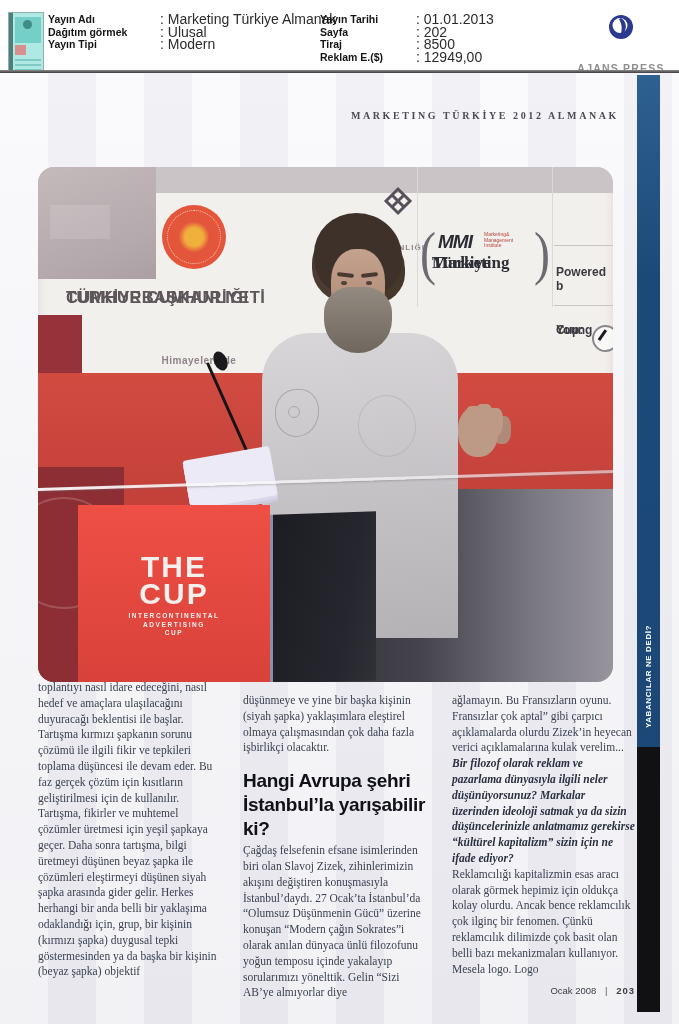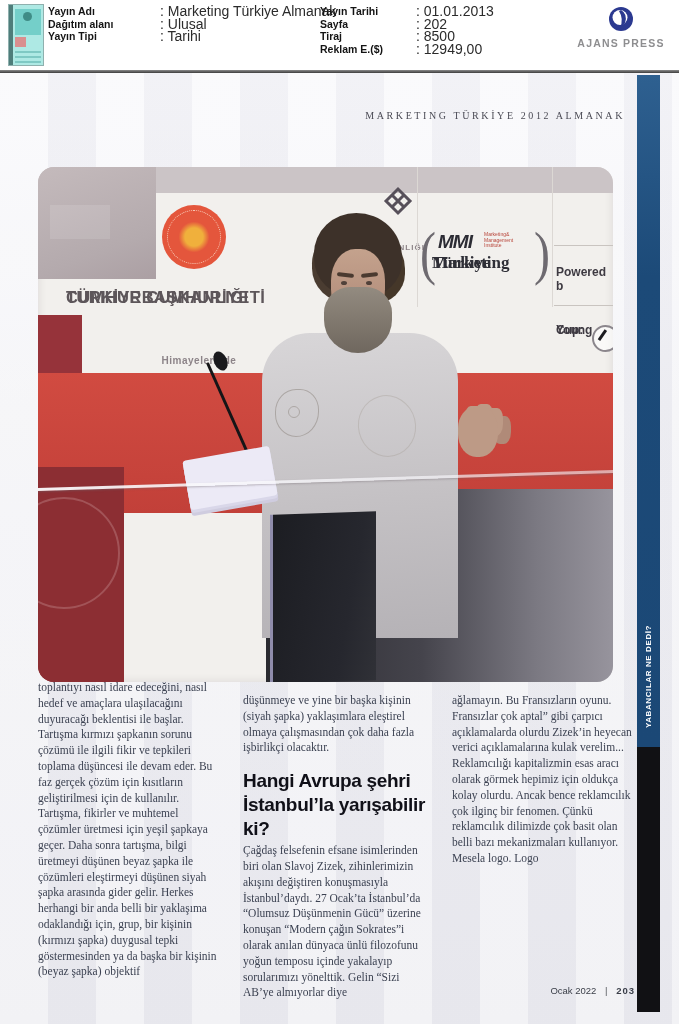--- a/index.html
+++ b/index.html
@@ -1,60 +1,60 @@
 <!DOCTYPE html>
 <html><head>
 <meta charset="utf-8">
 <style>
   * { margin:0; padding:0; box-sizing:border-box; }
   html,body { background:#ffffff; }
   .screen { position:relative; width:679px; height:1024px; background:#fff; overflow:hidden;
             font-family:"Liberation Sans", sans-serif; }
 
   
-  .clip-header { position:absolute; top:0; left:0; width:679px; height:88px; background:#fff; }
+  .clip-header { position:absolute; top:8px; left:0; width:679px; height:88px; background:#fff; }
   .thumb { position:absolute; left:8px; top:4px; width:36px; height:62px; background:#aee9e4;
            border:1px solid #8fb0ae; overflow:hidden; }
   .thumb-spine { position:absolute; left:0; top:0; width:4px; height:62px; background:#4e7d7a; }
   .thumb-photo { position:absolute; left:6px; top:4px; width:26px; height:26px; background:#74cfc9; }
   .thumb-head  { position:absolute; left:14px; top:7px; width:9px; height:9px; border-radius:50%; background:#3f8c86; }
   .thumb-red   { position:absolute; left:6px; top:32px; width:11px; height:10px; background:#d98f8f; }
   .thumb-line  { position:absolute; left:6px; width:26px; height:2px; background:#7fc9c4; }
 
   .meta { position:absolute; top:5px; }
   .meta-left  { left:48px; }
   .meta-right { left:320px; }
   .meta-row { display:flex; align-items:center; height:12.6px; }
   .meta-label { font-size:10.5px; font-weight:bold; color:#141414; }
   .meta-left  .meta-label { width:112px; }
   .meta-right .meta-label { width:96px; }
   .meta-value { font-size:14px; color:#2b2b2b; }
 
   .ajans { position:absolute; right:12px; top:6px; width:92px; text-align:center; }
-  .ajans-text { font-size:10.5px; font-weight:bold; color:#8e8e90; letter-spacing:1.2px; margin-top:1px; }
+  .ajans-text { font-size:10.5px; font-weight:bold; color:#8e8e90; letter-spacing:1.2px; margin-top:18px; }
 
   .header-sep { position:absolute; top:70px; left:0; width:679px; height:3px;
                 background:linear-gradient(#8a8a8a,#3d3d3d); }
 
   
   .scan { position:absolute; top:73px; left:0; width:679px; height:951px;
           background:linear-gradient(180deg,#f8f8fb 0%,#f1f1f5 35%,#ebebf0 100%); }
   .scan-bands { position:absolute; inset:0;
           background:repeating-linear-gradient(90deg, rgba(255,255,255,0.35) 0 48px, rgba(214,214,224,0.18) 48px 96px); }
 
   .side-bar-blue  { position:absolute; left:637px; top:2px;   width:23px; height:672px;
                     background:linear-gradient(180deg,#2e6090 0%,#1c4a78 30%,#1b4876 100%); }
   .side-bar-black { position:absolute; left:637px; top:674px; width:23px; height:265px; background:#111114; }
   .side-label { position:absolute; left:637px; top:537px; width:23px; height:133px;
                 display:flex; align-items:center; justify-content:center;
                 writing-mode:vertical-rl; transform:rotate(180deg); white-space:nowrap;
                 color:#fff; font-size:8px; font-weight:bold; letter-spacing:0.6px; }
 
-  .mag-header { position:absolute; right:54px; top:37px; font-family:"Liberation Serif",serif;
-                font-size:10px; font-weight:normal; letter-spacing:2.6px; color:#4b4b55;margin-left:48px; }
+  .mag-header { position:absolute; right:60px; top:37px; font-family:"Liberation Serif",serif;
+                font-size:10px; font-weight:bold; letter-spacing:2.6px; color:#4b4b55;margin-left:48px; }
 
   
   .photo { position:absolute; left:38px; top:94px; width:575px; height:515px;
            border-radius:16px; overflow:hidden; background:#f2f0ed;
            box-shadow:inset 0 0 10px rgba(60,50,55,0.12); }
   .photo * { position:absolute; }
   .ph-topband  { top:0; left:0; width:575px; height:26px; background:#cbc4c6; }
   .ph-graywall { left:0; top:0; width:118px; height:112px;
                  background:linear-gradient(160deg,#c4babc 0%,#b4aaad 70%,#ab9fa3 100%); }
   .ph-graywall::after { content:""; position:absolute; left:12px; top:38px; width:60px; height:34px;
@@ -178,26 +178,26 @@
       <div class="thumb-line" style="top:51px;"></div>
       <div class="thumb-line" style="top:56px;"></div>
     </div>
 
     <div class="meta meta-left">
       <div class="meta-row">
         <span class="meta-label">Yayın Adı</span>
         <span class="meta-value">: Marketing Türkiye Almanak</span>
       </div>
       <div class="meta-row">
-        <span class="meta-label">Dağıtım alanı</span>
+        <span class="meta-label">Dağıtım görmek</span>
         <span class="meta-value">: Ulusal</span>
       </div>
       <div class="meta-row">
         <span class="meta-label">Yayın Tipi</span>
-        <span class="meta-value">: Tarihi</span>
+        <span class="meta-value">: Modern</span>
       </div>
     </div>
 
     <div class="meta meta-right">
       <div class="meta-row">
         <span class="meta-label">Yayın Tarihi</span>
         <span class="meta-value">: 01.01.2013</span>
       </div>
       <div class="meta-row">
         <span class="meta-label">Sayfa</span>
@@ -297,37 +297,49 @@
       <div class="z-eye z-eye-r"></div>
       <div class="z-beard"></div>
       <div class="z-hand"></div>
 
       <div class="mic-boom"></div>
       <div class="mic-head"></div>
 
       <div class="laptop"></div>
       <div class="papers"></div>
 
+      <div class="cup-panel">
+        <div class="cup-logo">
+          <div class="cup-big">THE</div>
+          <div class="cup-big">CUP</div>
+          <div class="cup-sub">
+            <div>INTERCONTINENTAL</div>
+            <div>ADVERTISING</div>
+            <div>CUP</div>
+          </div>
+        </div>
+      </div>
 
       <div class="acrylic-line"></div>
     </div>
 
     <div class="textcol col1">toplantıyı nasıl idare edeceğini, nasıl hedef ve amaçlara ulaşılacağını duyuracağı beklentisi ile başlar. Tartışma kırmızı şapkanın sorunu çözümü ile ilgili fikir ve tepkileri toplama düşüncesi ile devam eder. Bu faz gerçek çözüm için kısıtların geliştirilmesi için de kullanılır. Tartışma, fikirler ve muhtemel çözümler üretmesi için yeşil şapkaya geçer. Daha sonra tartışma, bilgi üretmeyi düşünen beyaz şapka ile çözümleri eleştirmeyi düşünen siyah şapka arasında gider gelir. Herkes herhangi bir anda belli bir yaklaşıma odaklandığı için, grup, bir kişinin (kırmızı şapka) duygusal tepki göstermesinden ya da başka bir kişinin (beyaz şapka) objektif</div>
 
     <div class="textcol col2">
       <div>düşünmeye ve yine bir başka kişinin (siyah şapka) yaklaşımlara eleştirel olmaya çalışmasından çok daha fazla işbirlikçi olacaktır.</div>
       <div class="article-heading">Hangi Avrupa şehri İstanbul’la yarışabilir ki?</div>
       <div>Çağdaş felsefenin efsane isimlerinden biri olan Slavoj Zizek, zihinlerimizin akışını değiştiren konuşmasıyla İstanbul’daydı. 27 Ocak’ta İstanbul’da “Olumsuz Düşünmenin Gücü” üzerine konuşan “Modern çağın Sokrates”i olarak anılan dünyaca ünlü filozofunu yoğun temposu içinde yakalayıp sorularımızı yönelttik. Gelin “Sizi AB’ye almıyorlar diye</div>
     </div>
 
     <div class="textcol col3">
       <div>ağlamayın. Bu Fransızların oyunu. Fransızlar çok aptal” gibi çarpıcı açıklamalarda olurdu Zizek’in heyecan verici açıklamalarına kulak verelim...</div>
+      <div class="q">Bir filozof olarak reklam ve pazarlama dünyasıyla ilgili neler düşünüyorsunuz? Markalar üzerinden ideoloji satmak ya da sizin düşüncelerinizle anlatmamız gerekirse “kültürel kapitalizm” sizin için ne ifade ediyor?</div>
       <div>Reklamcılığı kapitalizmin esas aracı olarak görmek hepimiz için oldukça kolay olurdu. Ancak bence reklamcılık çok ilginç bir fenomen. Çünkü reklamcılık dilimizde çok basit olan belli bazı mekanizmaları kullanıyor. Mesela logo. Logo</div>
     </div>
 
     <div class="page-footer">
-      <span>Ocak 2022</span>
+      <span>Ocak 2008</span>
       <span class="sep">|</span>
       <span class="num">203</span>
     </div>
   </div>
 
 </div>
 
 </body></html>

